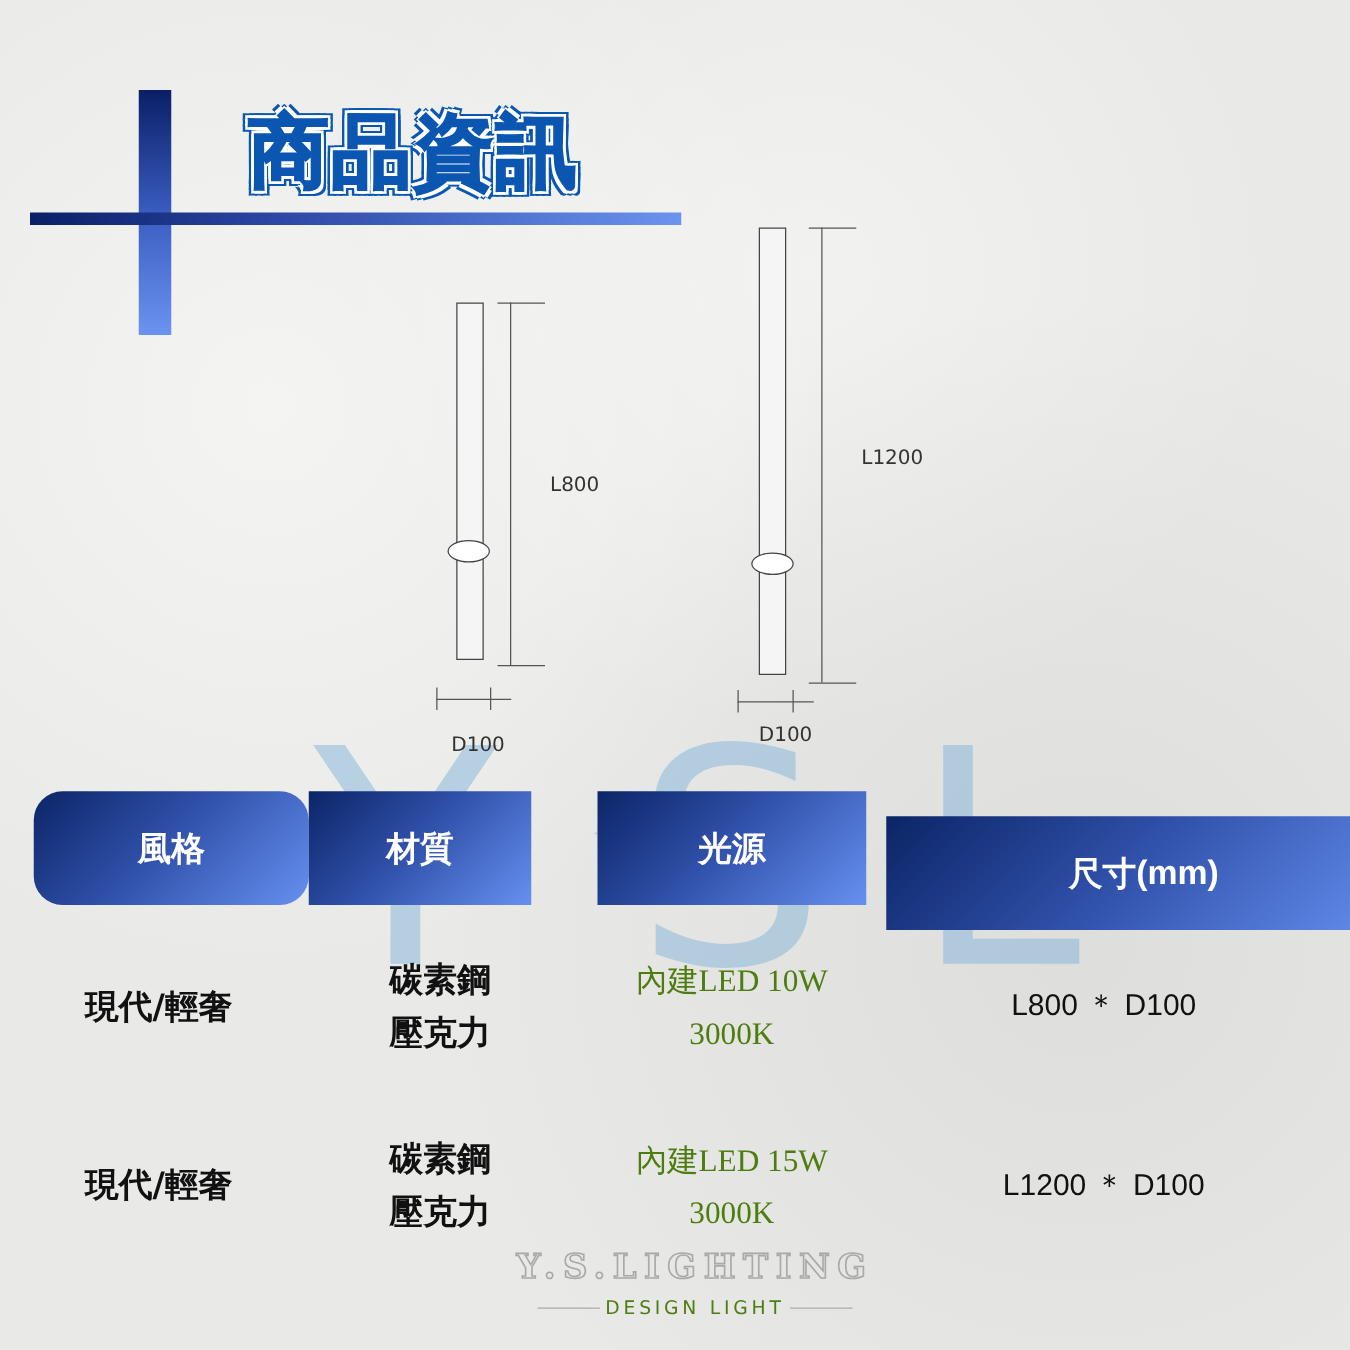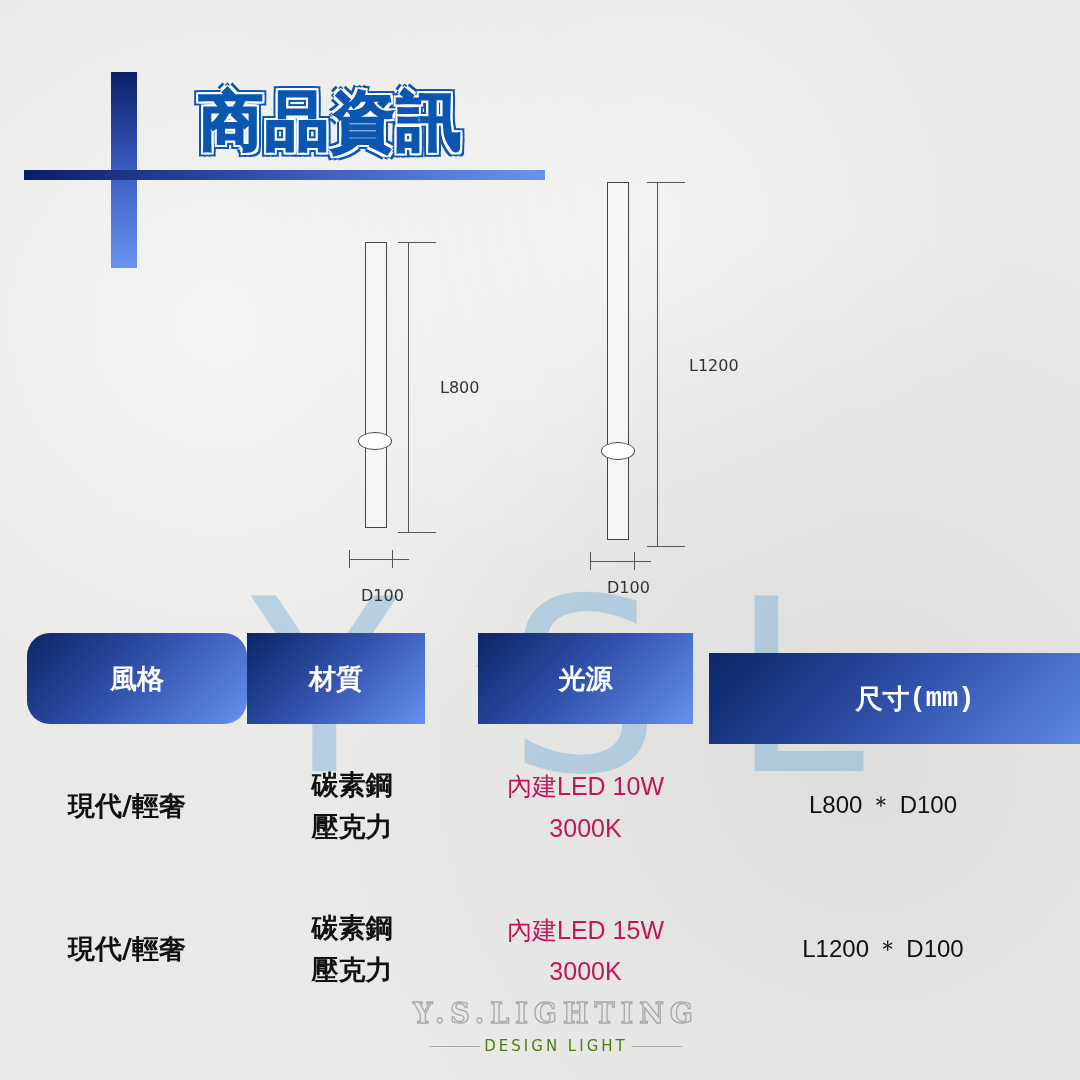--- a/index.html
+++ b/index.html
@@ -44,25 +44,25 @@
   .dimh { border-top:1.5px solid #555; }
   .dimtick { border-left:1.5px solid #555; height:18px; }
   .dimlabel { font-size:16px; color:#333; font-family:"DejaVu Sans", sans-serif; }
 
   
   .th {
     position:absolute; top:633px; height:91px; display:flex; align-items:center; justify-content:center;
     background:linear-gradient(135deg, #0b2566 0%, #2f4fa8 45%, #6690f0 100%);
     color:#fff; font-size:27px; font-weight:bold;
   }
-  .th .unit { font-family:Liberation Mono, monospace; }
+  .th .unit { font-family:Liberation Sans, sans-serif; }
 
   .cell { position:absolute; text-align:center; font-size:25px; line-height:42px; }
   .cell.bold { font-weight:bold; font-size:27px; }
-  .cell.lat { font-family:Liberation Sans, sans-serif; font-size:25px; color:#be185d; }
+  .cell.lat { font-family:Liberation Serif, serif; font-size:25px; color:#4d7c0f; }
   .cell.size { font-family:"Liberation Sans", sans-serif; font-size:24px; }
 
   
   .logo-main {
     left:0; width:1080px; top:998px; text-align:center;
     font-family:"DejaVu Serif", serif; font-size:27px; font-weight:bold; letter-spacing:6px;
     color:transparent; -webkit-text-stroke:1.3px #a9a9a9;
   }
   .logo-sub {
     left:0; width:1080px; top:1037px; text-align:center;

